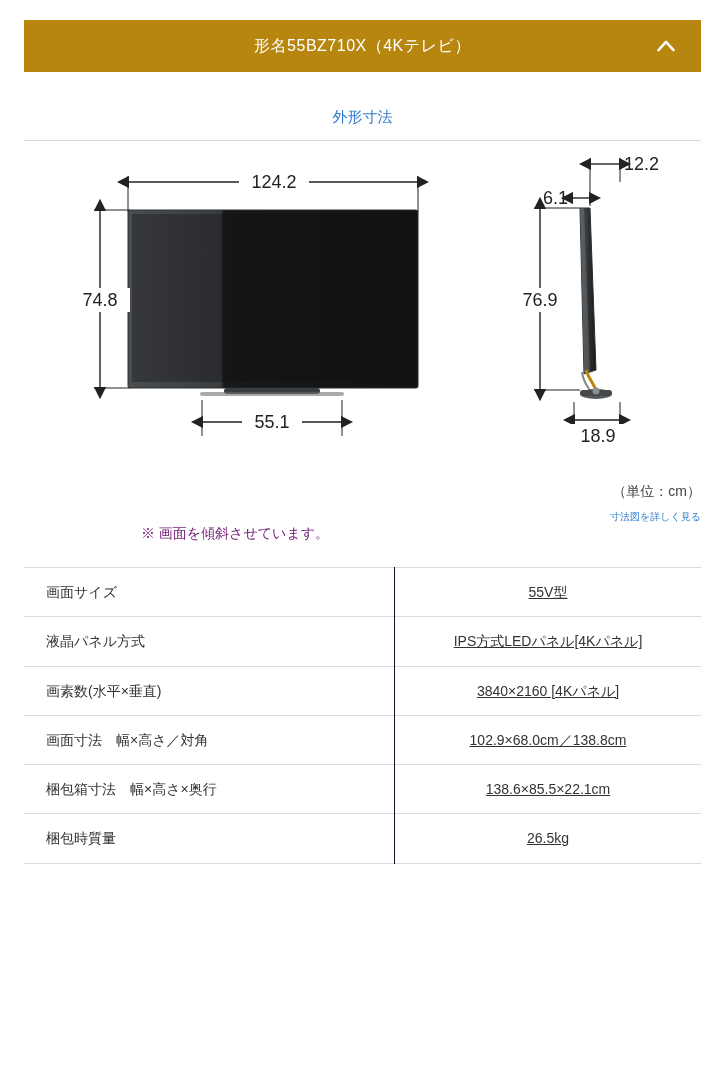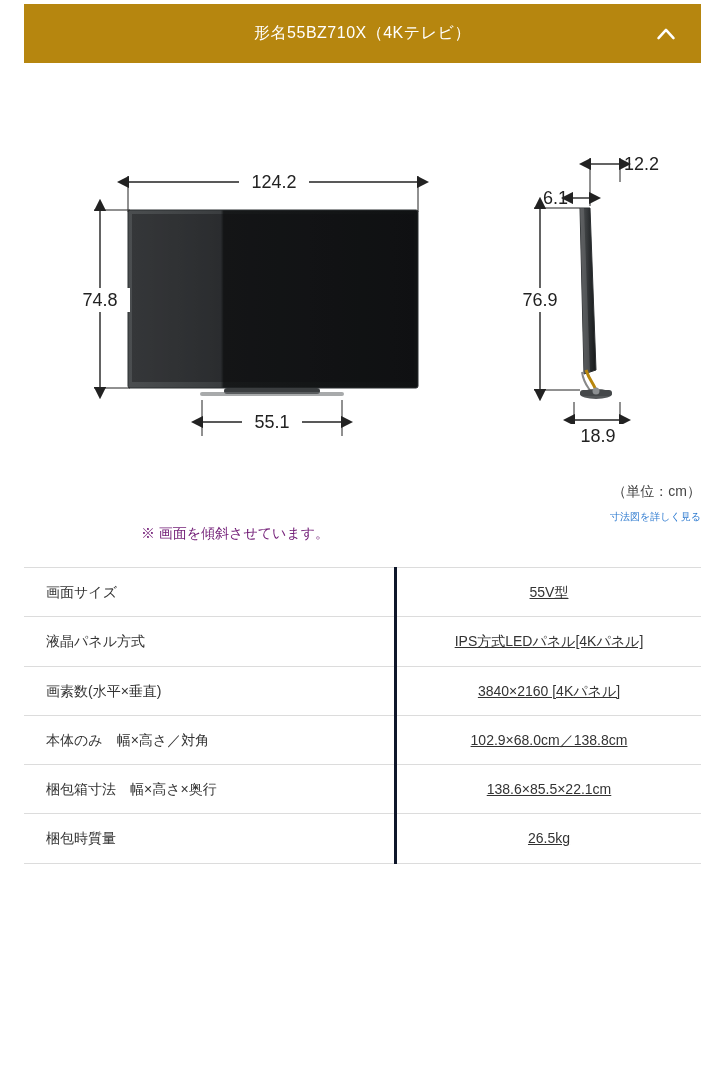--- a/index.html
+++ b/index.html
@@ -18,23 +18,23 @@
     position: relative;
     width: 725px;
     height: 1080px;
     background: #ffffff;
     box-sizing: border-box;
   }
   
   .header {
     position: absolute;
     left: 24px;
-    top: 4px;
-    width: 677px;
-    height: 59px;
+    top: 20px;
+    width: 677px;
+    height: 52px;
     background: #b8860b;
     background: #b6860f;
     display: flex;
     align-items: center;
     justify-content: center;
   }
   .header-title {
     color: #ffffff;
     font-size: 16px;
     letter-spacing: 0.5px;
@@ -126,21 +126,21 @@
     border-bottom: 1px solid #dcdcdc;
   }
   .spec-table td {
     padding: 14px 10px;
     vertical-align: middle;
     line-height: 1.45;
   }
   .spec-label {
     width: 338px;
     padding-left: 22px !important;
-    border-right: 3px solid #0f172a;
+    border-right: 1px solid #0f172a;
     color: #333;
   }
   .spec-value {
     text-align: center;
     color: #333;
     text-decoration: underline;
   }
 </style>
 </head>
 <body>
@@ -149,20 +149,23 @@
 
   <div class="header">
     <span class="header-title">形名55BZ710X（4Kテレビ）</span>
     <span class="header-toggle">
       <svg class="chev" viewBox="0 0 24 24" aria-hidden="true">
         <path d="M3 17 L12 7 L21 17" fill="none" stroke="#ffffff" stroke-width="3" stroke-linecap="round" stroke-linejoin="round"></path>
       </svg>
     </span>
   </div>
 
+  <div class="section-title-wrap">
+    <span class="section-title">外形寸法</span>
+  </div>
 
   <div class="diagram">
     <svg width="677" height="420" viewBox="0 0 677 420" xmlns="http://www.w3.org/2000/svg">
       <defs>
         <marker id="arrL" markerWidth="9" markerHeight="9" refX="8" refY="4.5" orient="auto">
           <path d="M9,0 L9,9 L0,4.5 z" fill="#222"></path>
         </marker>
         <marker id="arrR" markerWidth="9" markerHeight="9" refX="1" refY="4.5" orient="auto">
           <path d="M0,0 L0,9 L9,4.5 z" fill="#222"></path>
         </marker>
@@ -247,21 +250,21 @@
       </tr>
       <tr>
         <td class="spec-label">液晶パネル方式</td>
         <td class="spec-value">IPS方式LEDパネル[4Kパネル]</td>
       </tr>
       <tr>
         <td class="spec-label">画素数(水平×垂直)</td>
         <td class="spec-value">3840×2160 [4Kパネル]</td>
       </tr>
       <tr>
-        <td class="spec-label">本体のみ　幅×高さ／対角</td>
+        <td class="spec-label">画面寸法　幅×高さ／対角</td>
         <td class="spec-value">102.9×68.0cm／138.8cm</td>
       </tr>
       <tr>
         <td class="spec-label">梱包箱寸法　幅×高さ×奥行</td>
         <td class="spec-value">138.6×85.5×22.1cm</td>
       </tr>
       <tr>
         <td class="spec-label">梱包時質量</td>
         <td class="spec-value">26.5kg</td>
       </tr>

